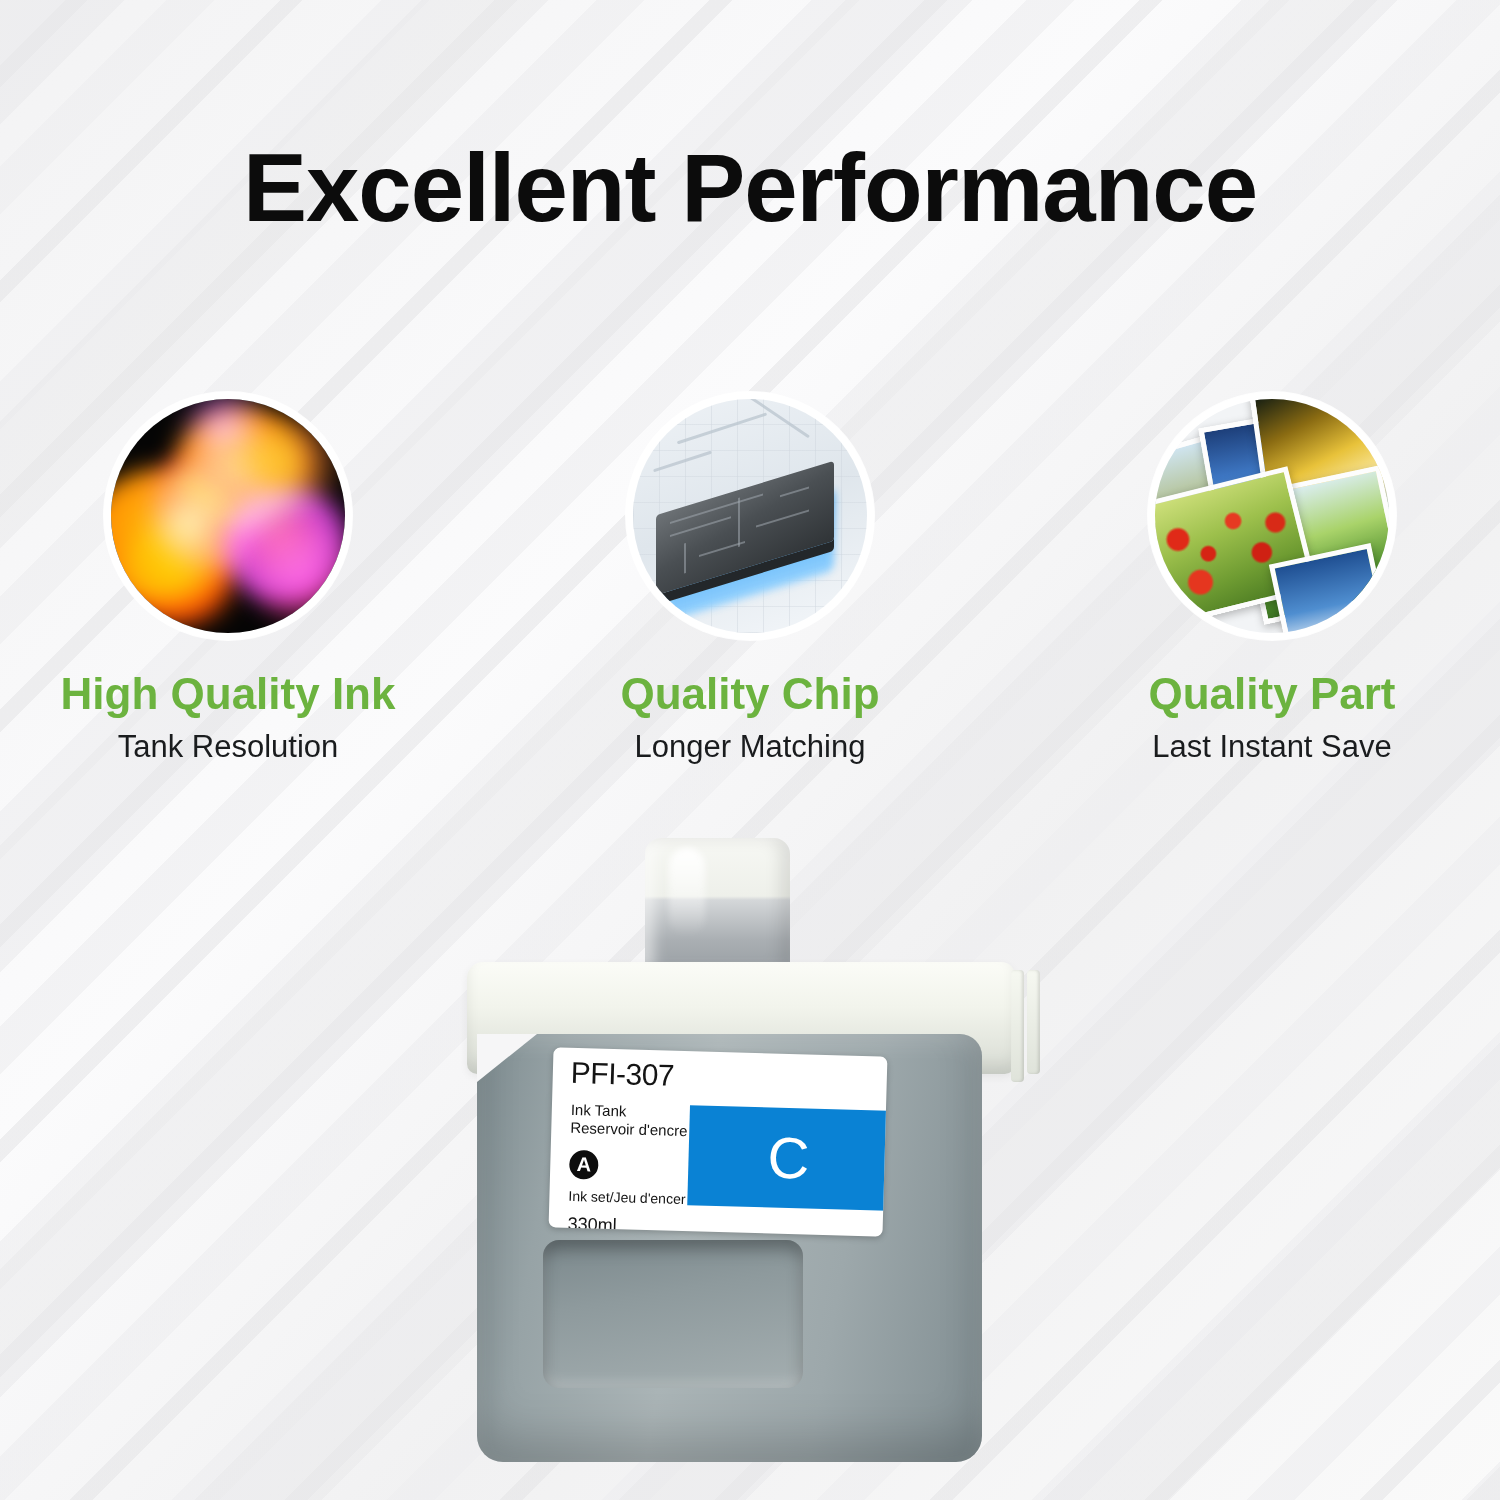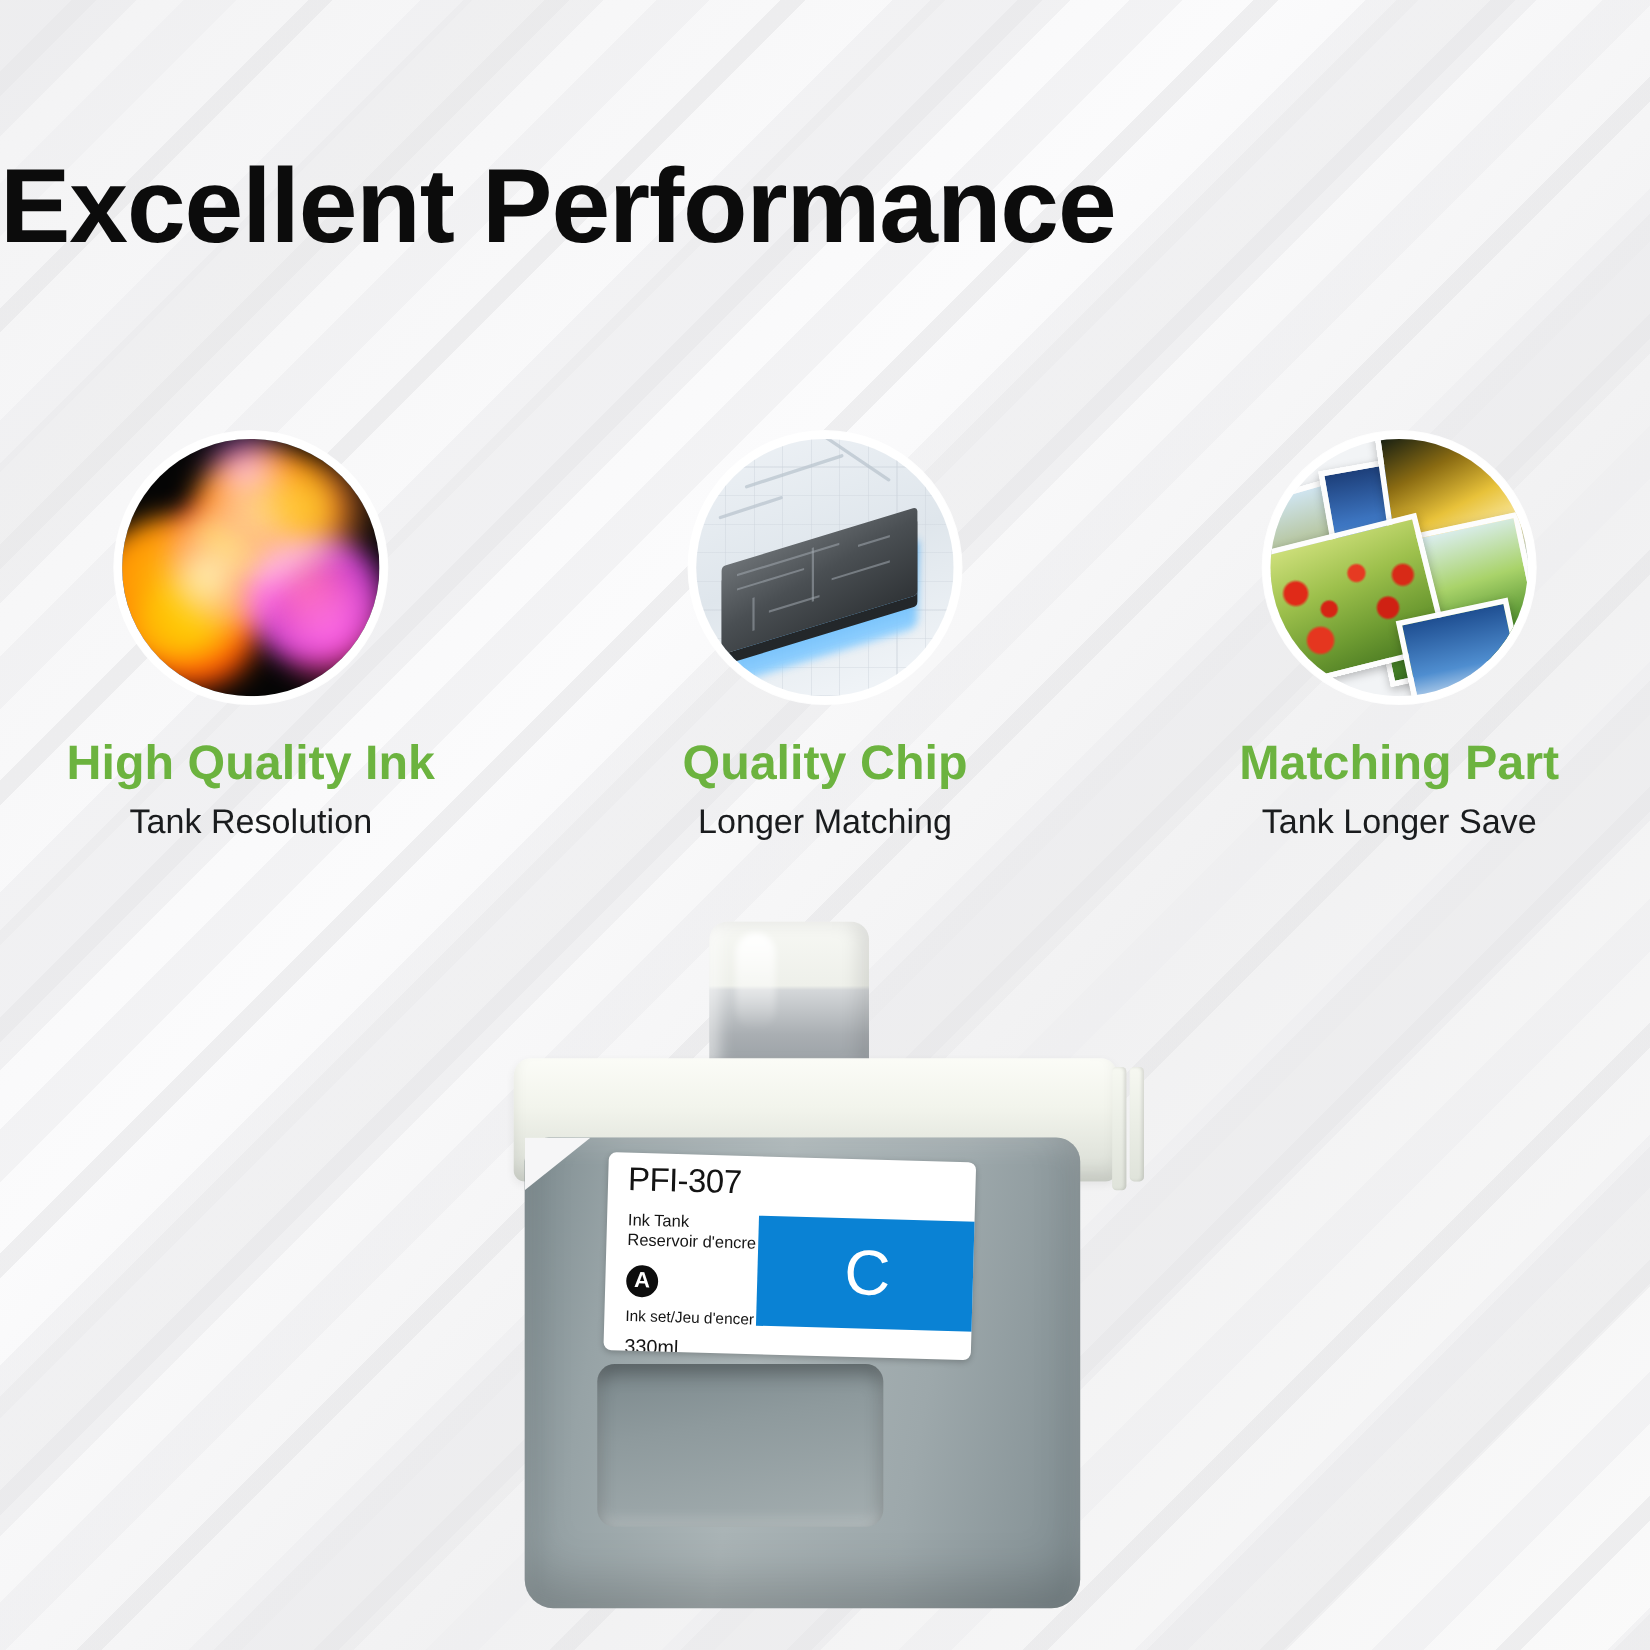--- a/index.html
+++ b/index.html
@@ -45,21 +45,21 @@
         rgba(232,232,234,0.5) 300px
       );
   }
 
   
   #headline {
     position: absolute;
     top: 138px;
     left: 0;
     width: 1500px;
-    text-align: left;
+    text-align: center;
     font-size: 96px;
     font-weight: 700;
     letter-spacing: -1px;
     color: #0c0c0c;
     line-height: 1.05;
   }
   #subhead {
     position: absolute;
     top: 268px;
     left: 0;
@@ -350,22 +350,22 @@
                  radial-gradient(circle at 36% 52%, #d62414 6%, rgba(214,36,20,0) 8%),
                  radial-gradient(circle at 58% 30%, #e63a22 6%, rgba(230,58,34,0) 8%),
                  radial-gradient(circle at 72% 62%, #cf2113 7%, rgba(207,33,19,0) 9%),
                  radial-gradient(circle at 26% 74%, #e5361f 8%, rgba(229,54,31,0) 10%),
                  radial-gradient(circle at 86% 40%, #d82a17 6%, rgba(216,42,23,0) 8%),
                  linear-gradient(170deg,#cfe07c 0%,#9dc04c 38%,#6f9c32 72%,#4a7a22 100%);"></div>
             <div class="photo" style="left:52%;top:66%;width:40%;height:34%;transform:rotate(-12deg);background:linear-gradient(180deg,#1f4f92 0%,#4f8ed0 60%,#e3eef8 100%);"></div>
           </div>
         </div>
       </div>
-      <div class="feature-title" style="color:#6cb33f">Matching Part</div>
-      <div class="feature-sub">Tank Longer Save</div>
+      <div class="feature-title" style="color:#6cb33f">Quality Part</div>
+      <div class="feature-sub">Last Instant Save</div>
     </div>
 
   </div>
 
   <div id="cartridge">
 
     <div id="nozzle"></div>
     <div id="nozzle-hi"></div>
 
     <div id="shoulder"></div>

